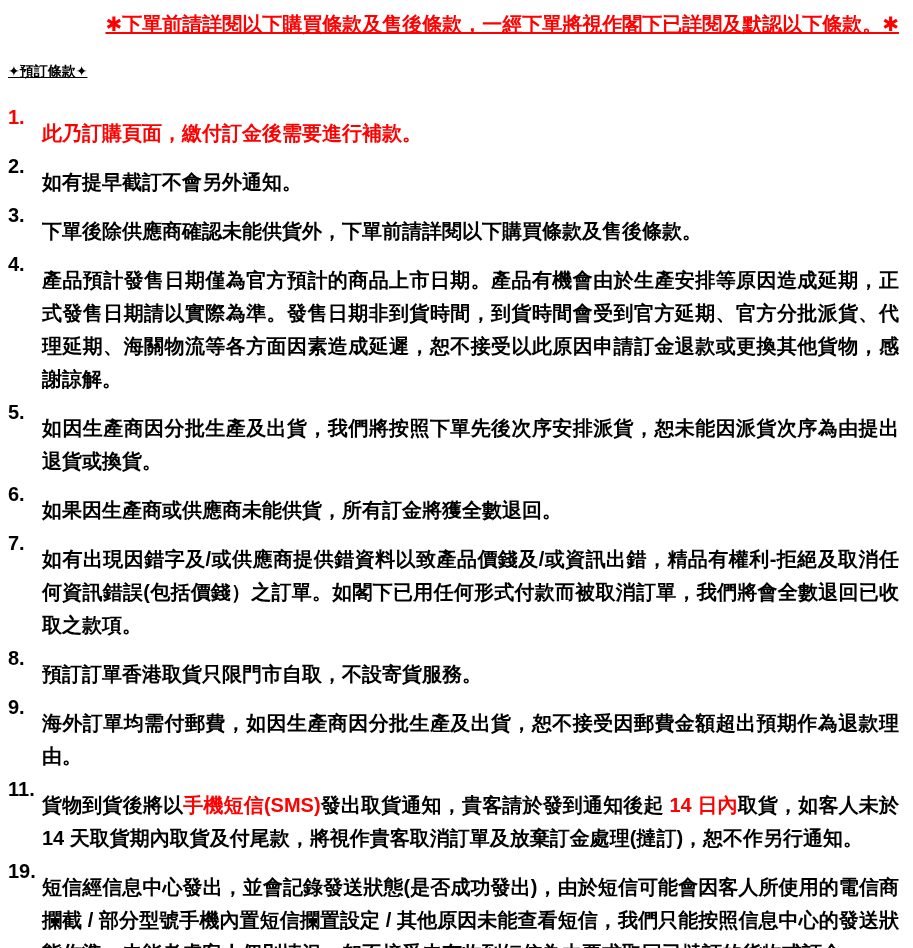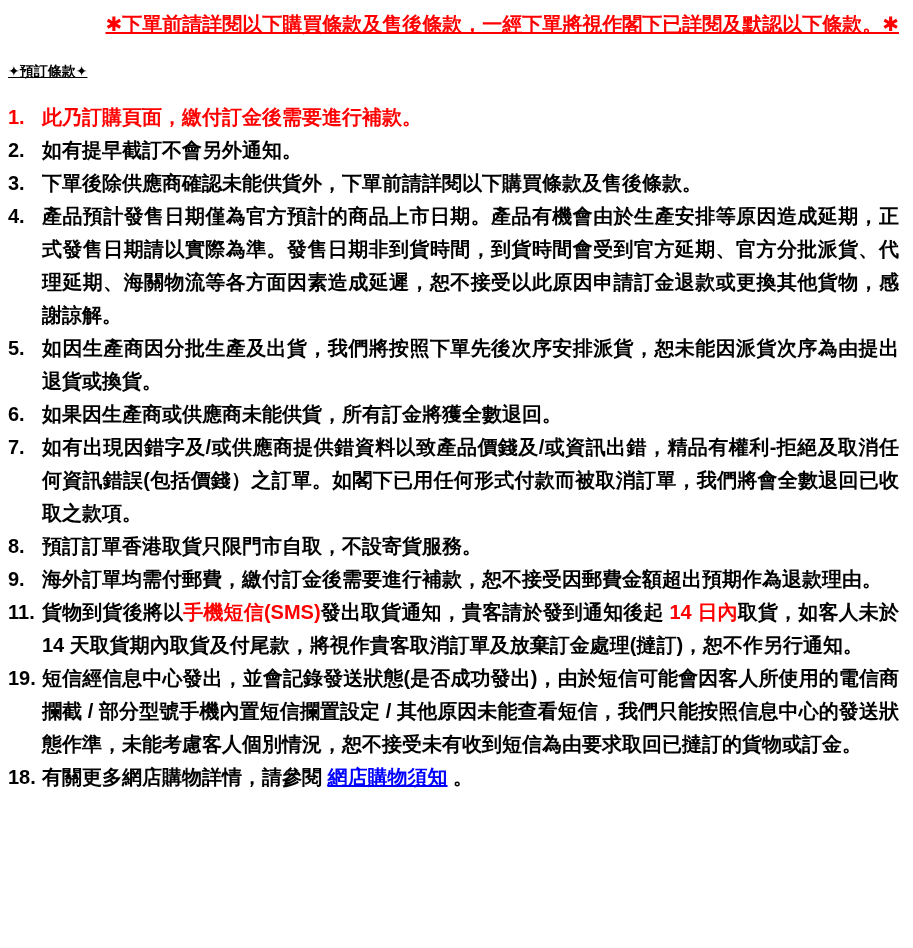--- a/index.html
+++ b/index.html
@@ -40,20 +40,21 @@
   .term-item {
     display: flex;
     align-items: flex-start;
   }
   .term-item .num {
     flex: 0 0 34px;
   }
   .term-item .text {
     flex: 1;
     text-align: justify;
+    margin-top: 16px;
   }
   .term-item.red {
     color: var(--warning-red, #ff0000);
   }
   .red-u {
     color: var(--warning-red, #ff0000);
   }
   .link {
     color: var(--link-blue, #0000ff);
     text-decoration: underline;
@@ -107,21 +108,21 @@
       <span class="text">如有出現因錯字及/或供應商提供錯資料以致產品價錢及/或資訊出錯，精品有權利-拒絕及取消任何資訊錯誤(包括價錢）之訂單。如閣下已用任何形式付款而被取消訂單，我們將會全數退回已收取之款項。</span>
     </li>
 
     <li class="term-item">
       <span class="num">8.</span>
       <span class="text">預訂訂單香港取貨只限門市自取，不設寄貨服務。</span>
     </li>
 
     <li class="term-item">
       <span class="num">9.</span>
-      <span class="text">海外訂單均需付郵費，繳付訂金後需要進行補款，恕不接受因郵費金額超出預期作為退款理由。</span>
+      <span class="text">海外訂單均需付郵費，如因生產商因分批生產及出貨，恕不接受因郵費金額超出預期作為退款理由。</span>
     </li>
 
 
     <li class="term-item">
       <span class="num">11.</span>
       <span class="text"><span>貨物到貨後將以</span><span class="red-u">手機短信(SMS)</span><span>發出取貨通知，貴客請於發到通知後起 </span><span class="red-u">14 日內</span><span>取貨，如客人未於 14 天取貨期內取貨及付尾款，將視作貴客取消訂單及放棄訂金處理(撻訂)，恕不作另行通知。</span></span>
     </li>
 
     <li class="term-item">
       <span class="num">19.</span>

